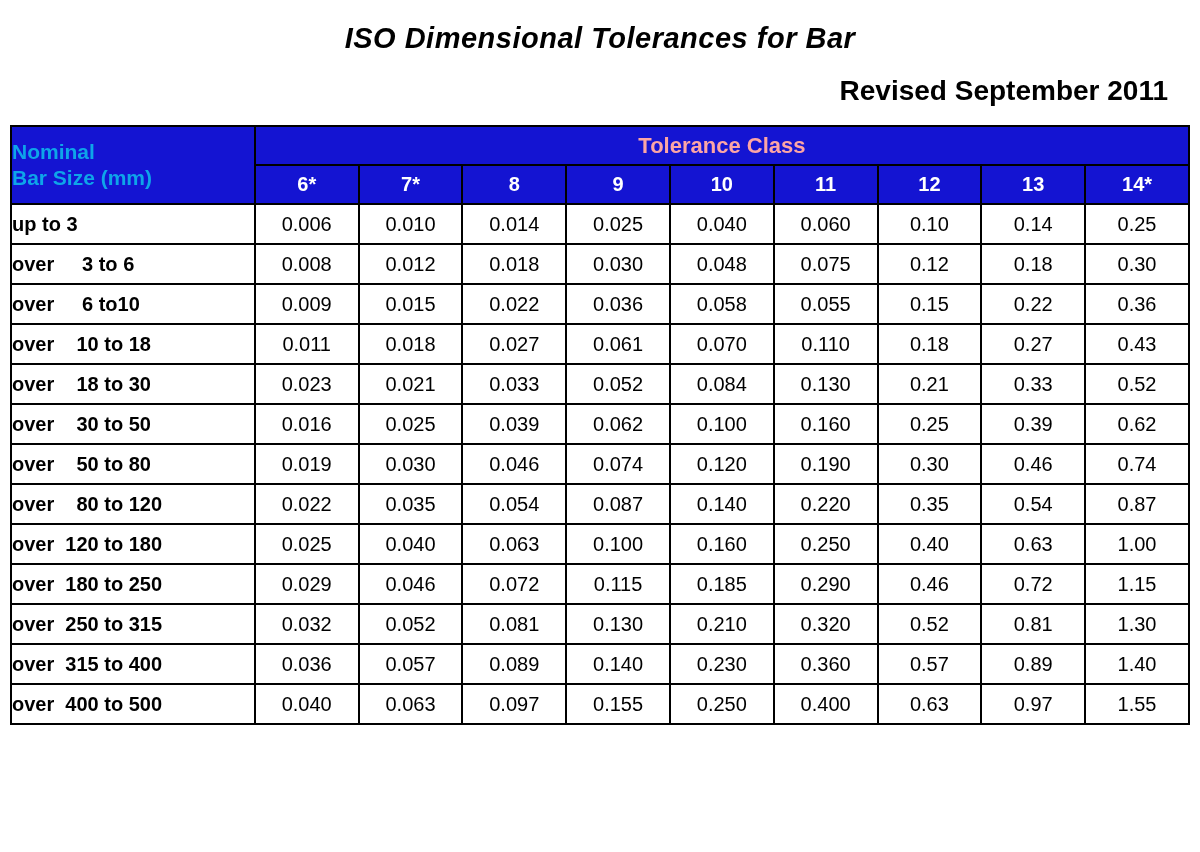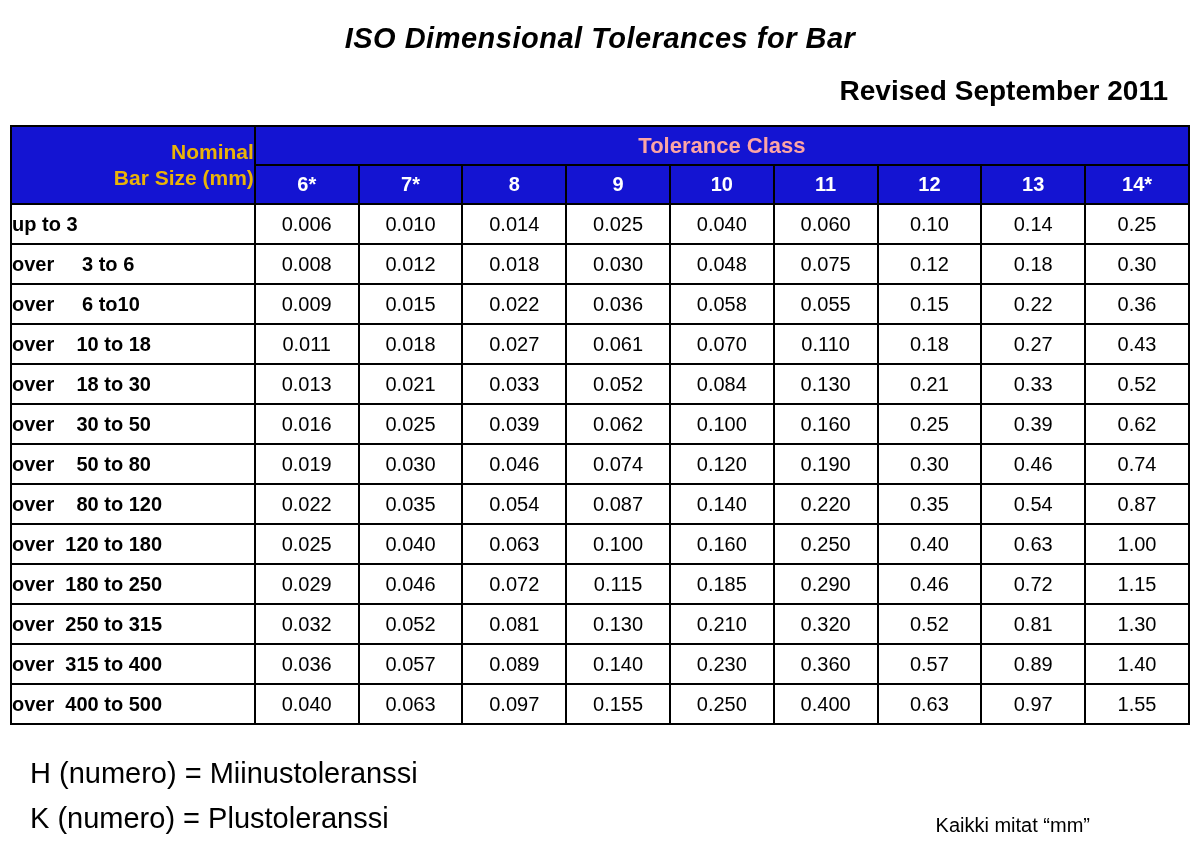--- a/index.html
+++ b/index.html
@@ -43,23 +43,23 @@
     width: 1180px;
     table-layout: fixed;
   }
   table.tol td, table.tol th {
     border: 2px solid #000000;
     padding: 0;
     margin: 0;
   }
   .hdr-nominal {
     background: #1414d2;
-    color: #eab308;
-    font-weight: bold;
-    text-align: right;
+    color: #0ea5e9;
+    font-weight: bold;
+    text-align: left;
     font-size: 21px;
     line-height: 1.25;
     vertical-align: middle;
     padding: 2px 4px;
   }
   .hdr-class-main {
     background: #1414d2;
     color: #fca5a5;
     font-weight: bold;
     text-align: center;
@@ -196,21 +196,21 @@
         <td class="val-cell">0.027</td>
         <td class="val-cell">0.061</td>
         <td class="val-cell">0.070</td>
         <td class="val-cell">0.110</td>
         <td class="val-cell">0.18</td>
         <td class="val-cell">0.27</td>
         <td class="val-cell">0.43</td>
       </tr>
       <tr>
         <td class="size-cell">over    18 to 30</td>
-        <td class="val-cell">0.013</td>
+        <td class="val-cell">0.023</td>
         <td class="val-cell">0.021</td>
         <td class="val-cell">0.033</td>
         <td class="val-cell">0.052</td>
         <td class="val-cell">0.084</td>
         <td class="val-cell">0.130</td>
         <td class="val-cell">0.21</td>
         <td class="val-cell">0.33</td>
         <td class="val-cell">0.52</td>
       </tr>
       <tr>
@@ -305,19 +305,14 @@
         <td class="val-cell">0.155</td>
         <td class="val-cell">0.250</td>
         <td class="val-cell">0.400</td>
         <td class="val-cell">0.63</td>
         <td class="val-cell">0.97</td>
         <td class="val-cell">1.55</td>
       </tr>
     </tbody>
   </table>
 
-  <div class="notes">
-    <div class="note-line">H (numero) = Miinustoleranssi</div>
-    <div class="note-line">K (numero) = Plustoleranssi</div>
-    <div class="note-right">Kaikki mitat “mm”</div>
-  </div>
 
 </div>
 
 </body></html>

